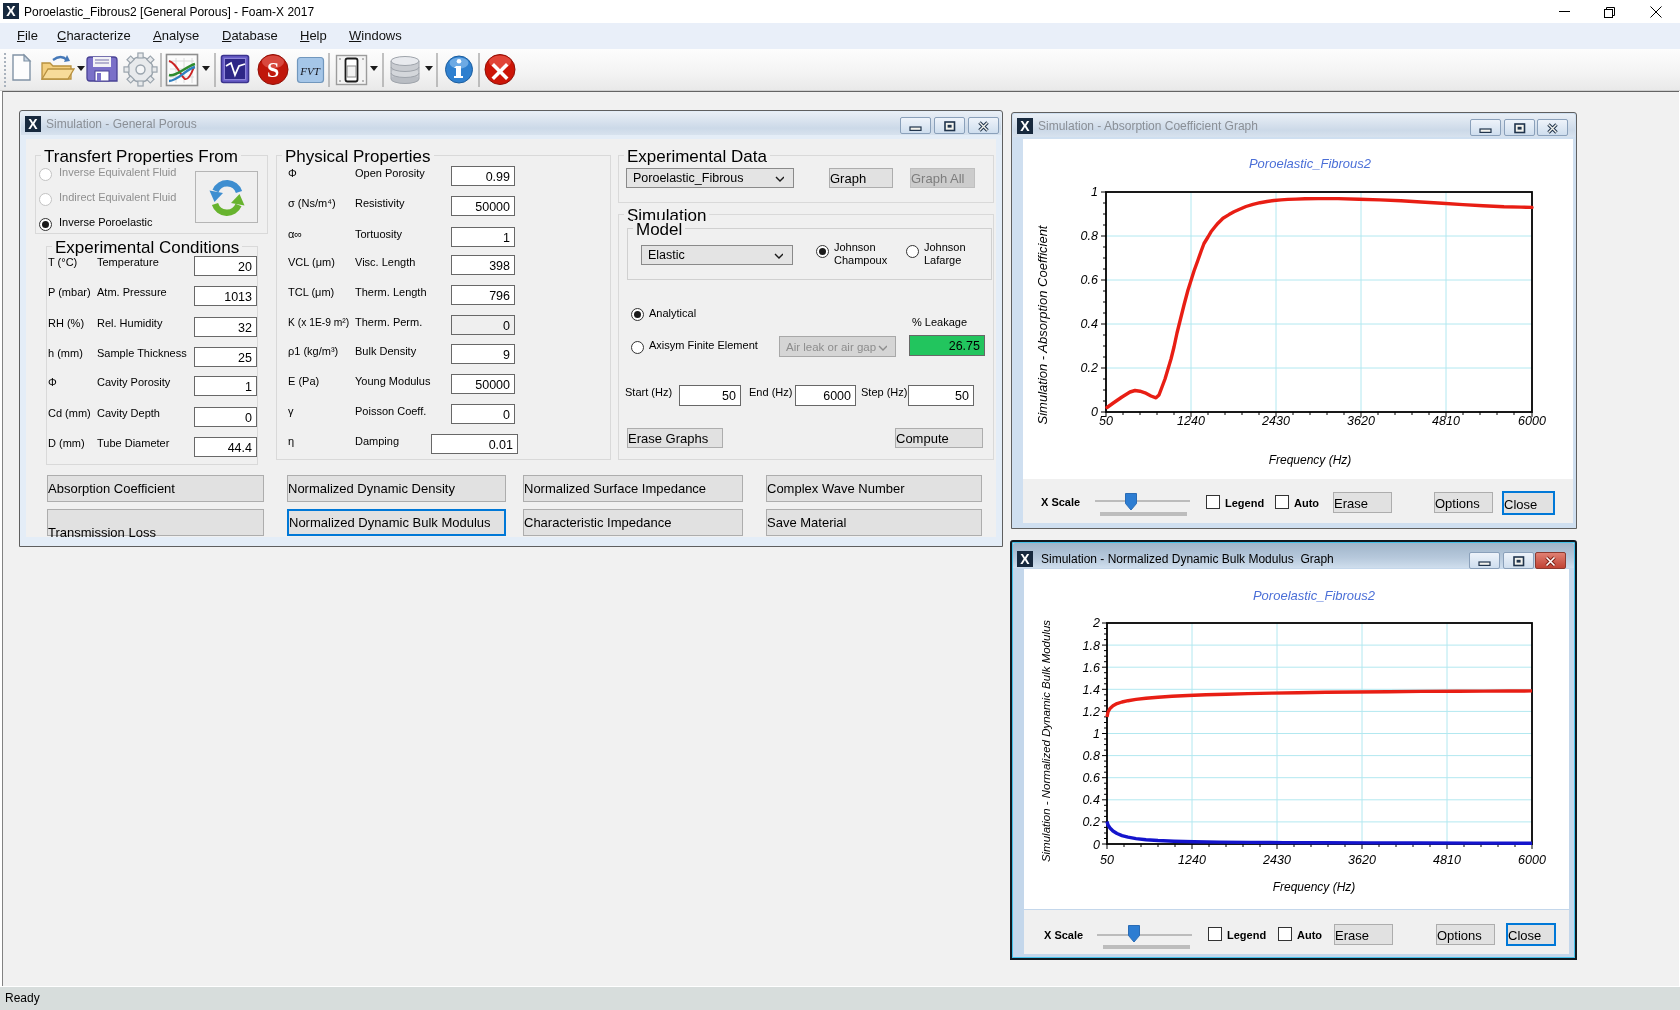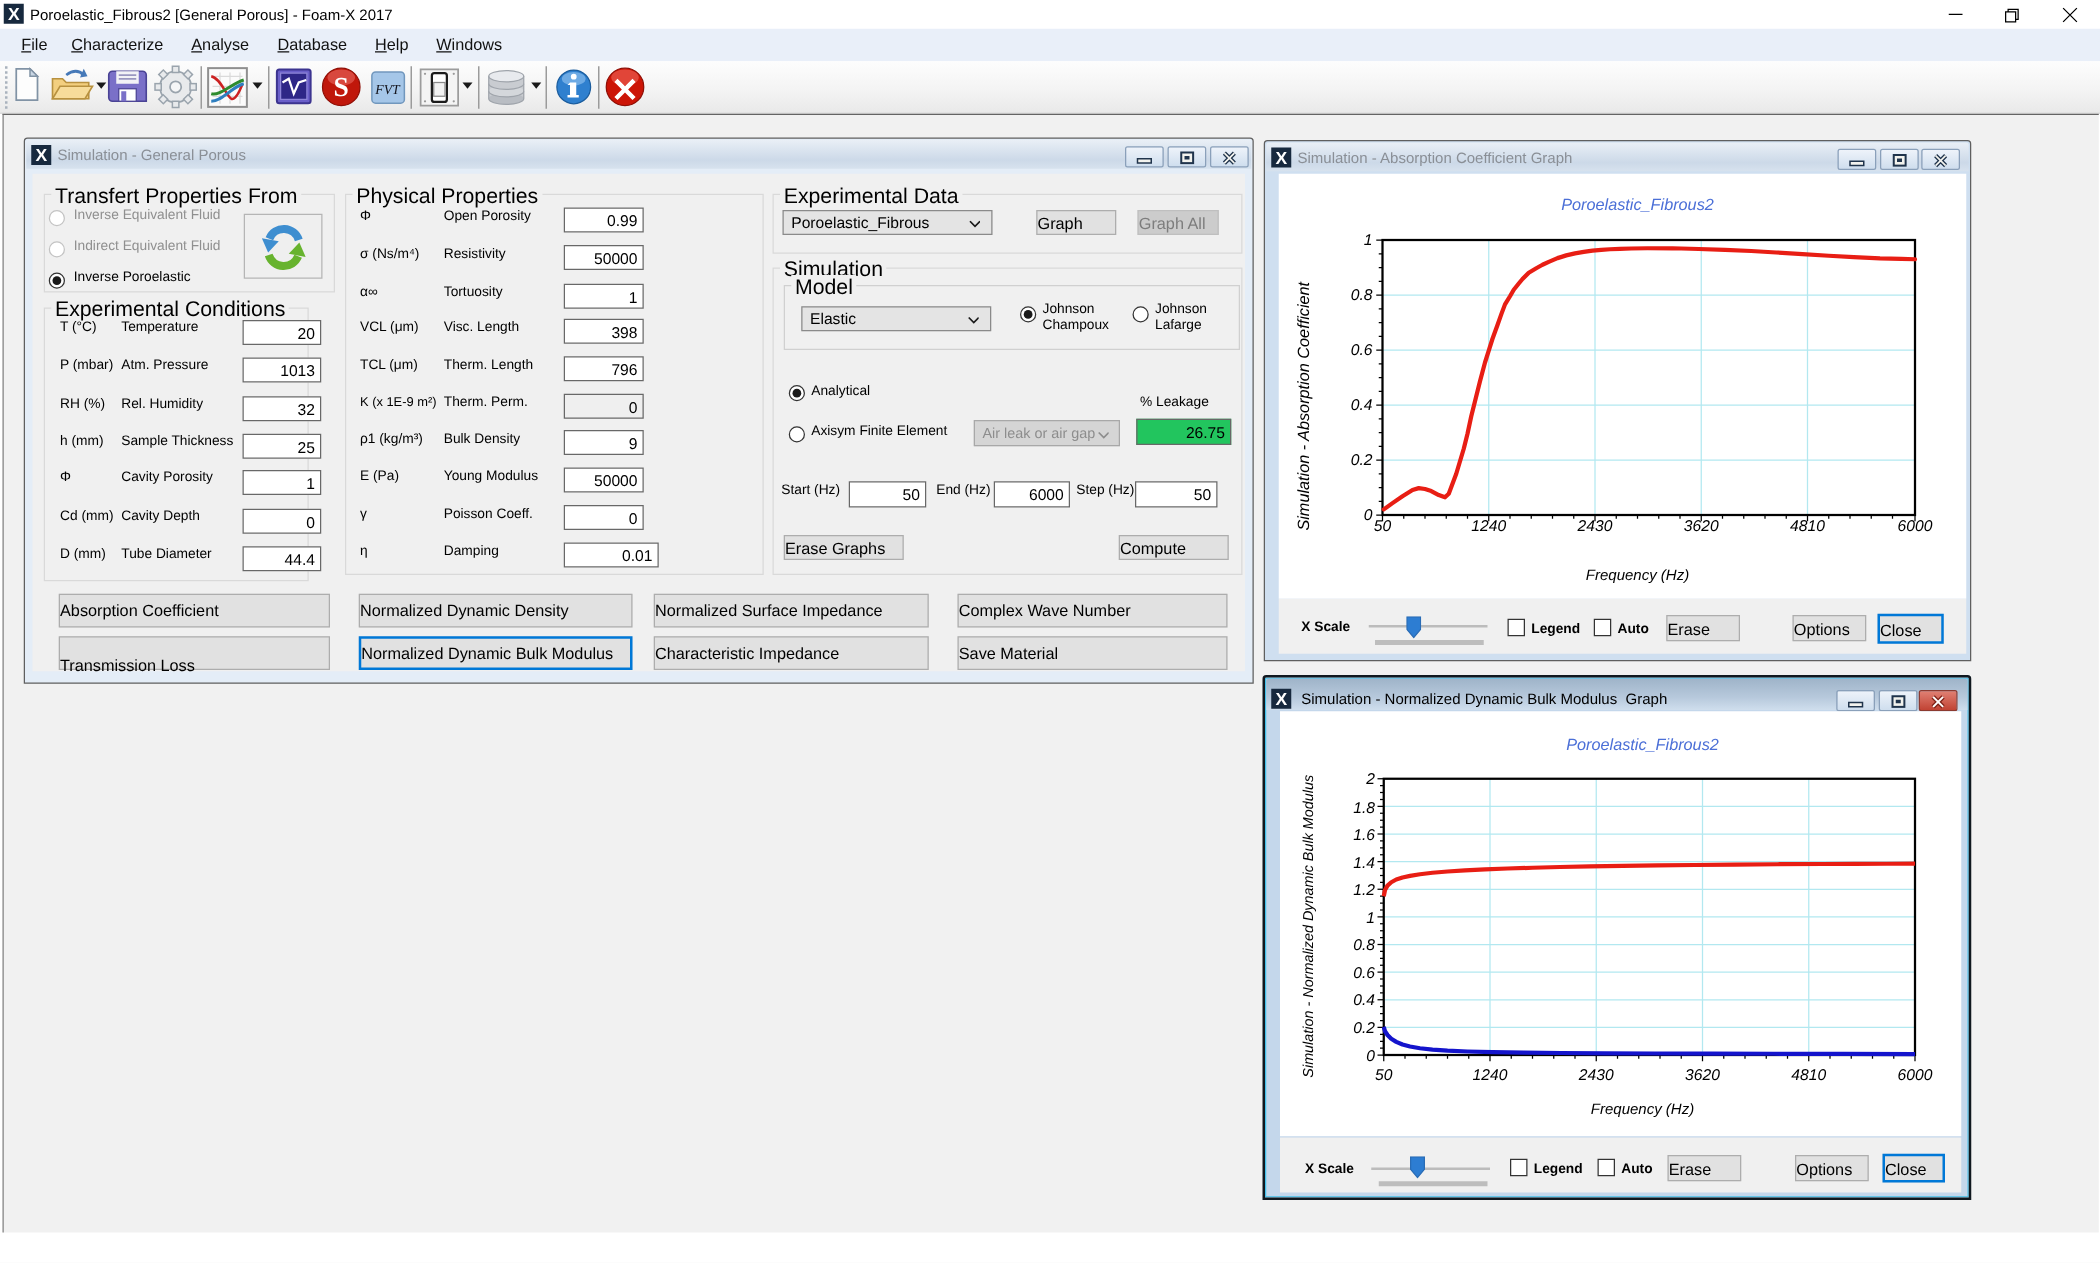--- a/index.html
+++ b/index.html
@@ -261,21 +261,21 @@
         <span class="lab" style="left:33px;top:77px">Inverse Poroelastic</span>
     <div class="btn" style="left:169px;top:32px;width:63px;height:52px;background:#efefef;border-color:#b5b5b5">
       <svg width="44" height="44" style="position:absolute;left:9px;top:4px">
         <path d="M34 16 A12.5 12.5 0 0 0 10.5 15" fill="none" stroke="#3e8ed0" stroke-width="6.5"></path>
         <path d="M4.5 14.5 l13.5 2.5 l-8.5 9 z" fill="#3e8ed0"></path>
         <path d="M10 28 A12.5 12.5 0 0 0 33.5 29" fill="none" stroke="#67b32e" stroke-width="6.5"></path>
         <path d="M39.5 29.5 l-13.5 -2.5 l8.5 -9 z" fill="#67b32e"></path>
       </svg>
     </div>
 
-    <div class="gb" style="left:9px;top:107px;width:212px;height:219px">
+    <div class="gb" style="left:20px;top:107px;width:212px;height:219px">
           <span class="gl">Experimental Conditions</span>
         </div>
     <span class="lab" style="left:22px;top:117px">T (°C)</span>
         <span class="lab" style="left:71px;top:117px">Temperature</span>
         <div class="inp" style="left:168px;top:117px;width:63px;height:20px">20</div>
     <span class="lab" style="left:22px;top:147px">P (mbar)</span>
         <span class="lab" style="left:71px;top:147px">Atm. Pressure</span>
         <div class="inp" style="left:168px;top:147px;width:63px;height:20px">1013</div>
     <span class="lab" style="left:22px;top:178px">RH (%)</span>
         <span class="lab" style="left:71px;top:178px">Rel. Humidity</span>
@@ -318,21 +318,21 @@
         <span class="lab" style="left:329px;top:206px">Bulk Density</span>
         <div class="inp" style="left:425px;top:205px;width:64px;height:20px">9</div>
     <span class="lab" style="left:262px;top:236px">E (Pa)</span>
         <span class="lab" style="left:329px;top:236px">Young Modulus</span>
         <div class="inp" style="left:425px;top:235px;width:64px;height:20px">50000</div>
     <span class="lab" style="left:262px;top:266px">γ</span>
         <span class="lab" style="left:329px;top:266px">Poisson Coeff.</span>
         <div class="inp" style="left:425px;top:265px;width:64px;height:20px">0</div>
     <span class="lab" style="left:262px;top:296px">η</span>
         <span class="lab" style="left:329px;top:296px">Damping</span>
-        <div class="inp" style="left:425px;top:295px;width:76px;height:20px">0.01</div>
+        <div class="inp" style="left:405px;top:295px;width:87px;height:20px">0.01</div>
 
     <div class="gb" style="left:592px;top:16px;width:376px;height:48px">
           <span class="gl">Experimental Data</span>
         </div>
     <div class="combo" style="left:600px;top:29px;width:168px;height:20px">Poroelastic_Fibrous
       <svg class="chev" style="left:148px" width="10" height="9">
             <path d="M1 2 l4 4 l4 -4" fill="none" stroke="#1a1a1a" stroke-width="1.4"></path>
           </svg>
     </div>
     <div class="btn" style="left:803px;top:29px;width:64px;height:20px;padding-top:2px">Graph</div>
@@ -664,14 +664,17 @@
     <span class="cbx" style="left:184px;top:17px"></span>
         <span class="lab" style="left:203px;top:19px;font-weight:bold">Legend</span>
     <span class="cbx" style="left:254px;top:17px"></span>
         <span class="lab" style="left:273px;top:19px;font-weight:bold">Auto</span>
     <div class="btn" style="left:310px;top:14px;width:59px;height:21px;padding-top:3px">Erase</div>
     <div class="btn" style="left:412px;top:14px;width:59px;height:21px;padding-top:3px">Options</div>
     <div class="btn focus" style="left:482px;top:13px;width:50px;height:23px;padding-top:3px">Close</div>
   </div>
 </div>
 
+<div id="statusbar">
+      <span>Ready</span>
+    </div>
 
 </div>
 
 </body></html>

